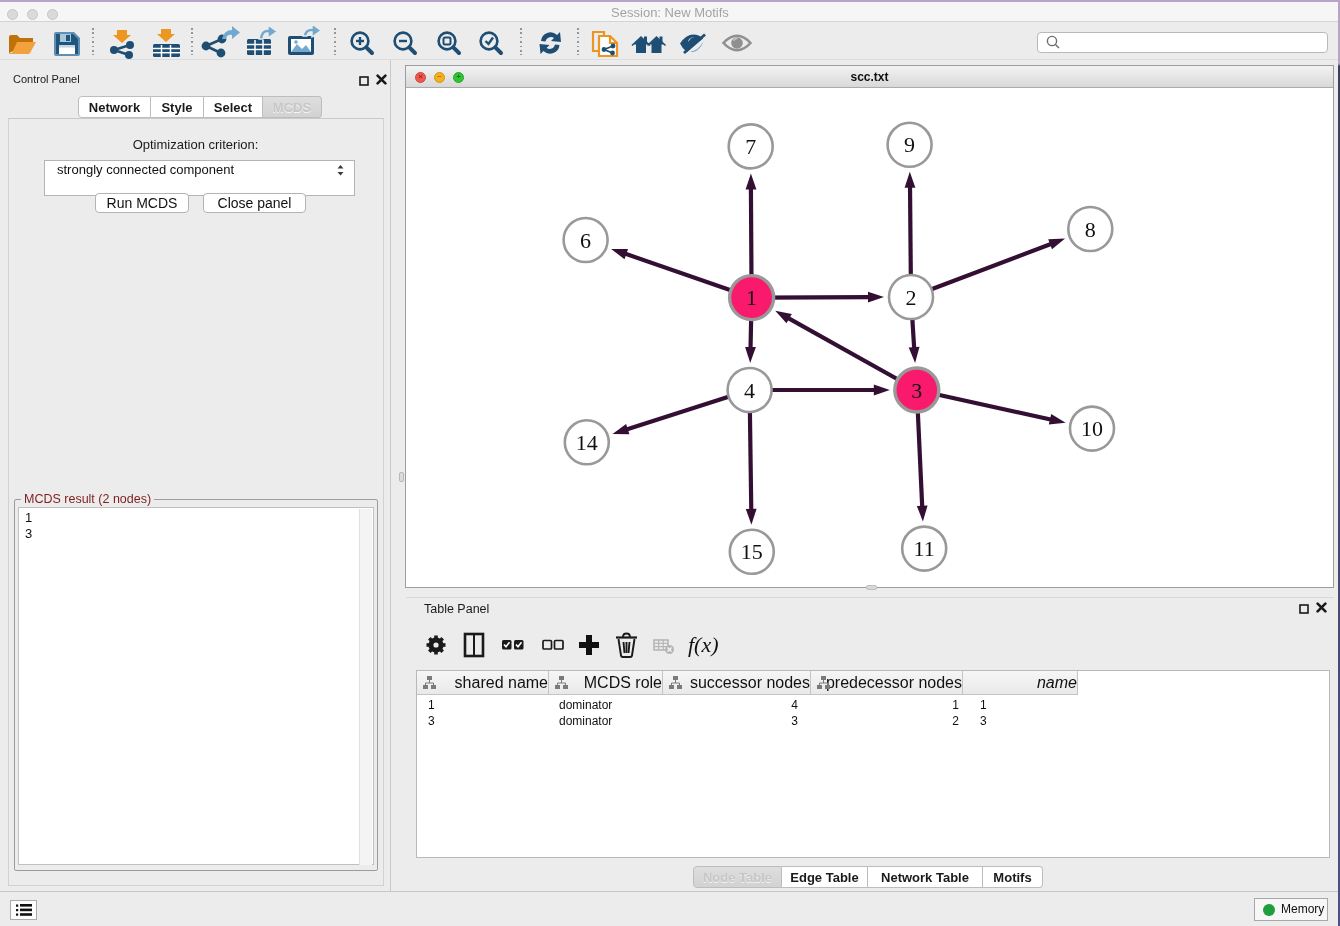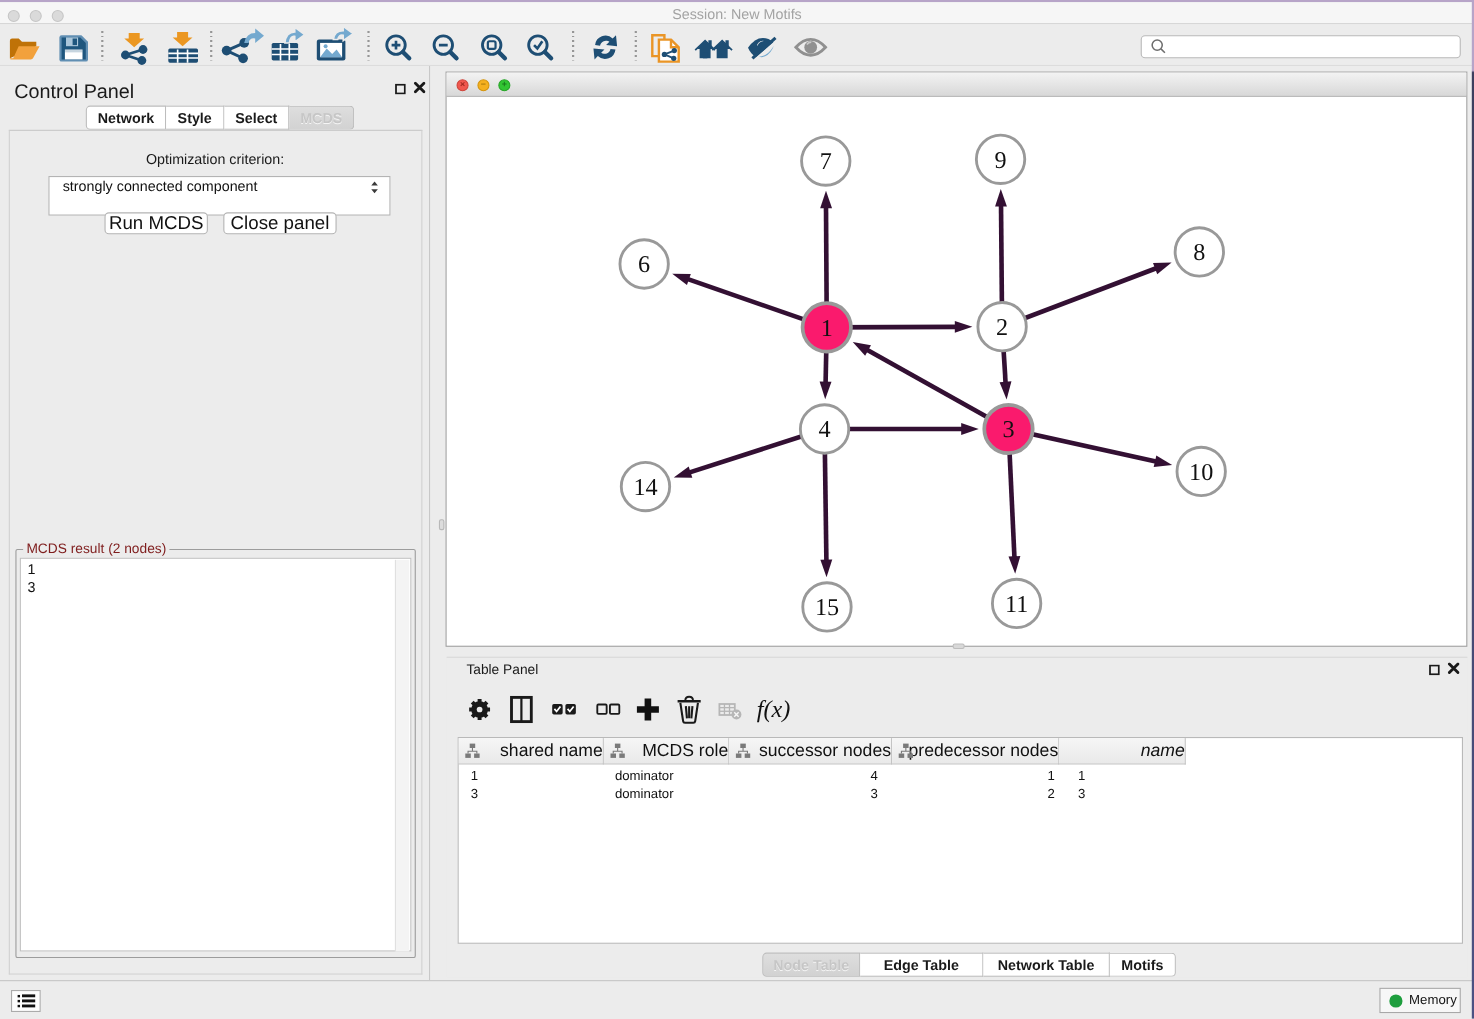--- a/index.html
+++ b/index.html
@@ -16,38 +16,38 @@
   font-size:13px; color:#a3a3a3; }
 #toolbar { left:0; top:22px; width:1340px; height:38px; background:#ececec;
   border-bottom:1px solid #dcdcdc; }
 .sep { position:absolute; top:6px; height:27px; width:1.6px;
   background:repeating-linear-gradient(to bottom,#969696 0 1.6px,transparent 1.6px 4.4px); }
 #searchbox { position:absolute; left:1037px; top:10px; width:291px; height:21px;
   background:#fff; border:1px solid #b9b9b9; border-radius:4px; }
 
 #cp { left:0; top:60px; width:391px; height:831px; background:#ececec;
   border-right:1px solid #c8c8c8; }
-#cp-title { position:absolute; left:13px; top:13px; font-size:18px; color:#1a1a1a; }
+#cp-title { position:absolute; left:13px; top:13px; font-size:11px; color:#1a1a1a; }
 .winbtns { position:absolute; top:13px; font-size:12px; color:#222; }
 .tabs { position:absolute; display:flex; }
 .tab { height:22px; line-height:21px; text-align:center; font-size:13px; font-weight:600;
   background:#fff; border:1px solid #bdbdbd; border-left:none; color:#1a1a1a; }
 .tab.first { border-left:1px solid #bdbdbd; border-radius:4px 0 0 4px; }
 .tab.last { border-radius:0 4px 4px 0; }
 .tab.sel { background:linear-gradient(#dedede,#d2d2d2); color:#c6c6c6;
   text-shadow:0 1px 0 #f5f5f5; }
 #cp-inner { position:absolute; left:8px; top:58px; width:376px; height:768px;
   border:1px solid #d2d2d2; border-top:1px solid #c9c9c9; background:#ececec; }
 #optlabel { position:absolute; left:0; top:77px; width:391px; text-align:center;
   font-size:13px; color:#1a1a1a; }
 #dropdown { position:absolute; left:44px; top:100px; width:311px; height:36px;
   background:#fff; border:1px solid #b4b4b4; border-radius:0;
   font-size:13px; line-height:18px; padding-left:12px; color:#111; }
 .btn { position:absolute; top:133px; height:20px; background:#fff;
-  border:1px solid #b4b4b4; border-radius:4px; font-size:17px; line-height:18px;
+  border:1px solid #b4b4b4; border-radius:4px; font-size:14px; line-height:18px;
   text-align:center; color:#111; }
 #resultgroup { position:absolute; left:14px; top:439px; width:364px; height:372px;
   border:1px solid #9c9c9c; border-radius:2px; }
 #resultlabel { position:absolute; left:6px; top:-8px; background:#ececec;
   padding:0 3px; font-size:12.5px; color:#7f1d1d; }
 #resultbox { position:absolute; left:3px; top:7px; width:356px; height:358px;
   background:#fff; border:1px solid #c0c0c0; font-size:13px; color:#111; }
 #resultscroll { position:absolute; right:1px; top:1px; width:13px; height:356px;
   background:#f4f4f4; border-left:1px solid #e0e0e0; }
 
@@ -252,20 +252,21 @@
   <div id="nf-titlebar">
     <div class="mac" style="left:9px; background:#f0574e; border:1px solid #ce463d;">
         <span class="msym" style="color:#7e150d;">×</span>
       </div>
     <div class="mac" style="left:28px; background:#f5b01e; border:1px solid #d4950f;">
         <span class="msym" style="color:#8e6508;">−</span>
       </div>
     <div class="mac" style="left:47px; background:#32c533; border:1px solid #27a528;">
         <span class="msym" style="color:#115f14;">+</span>
       </div>
+    <div id="nf-title">scc.txt</div>
   </div>
   <svg width="927" height="499" viewBox="0 0 927 499" style="position:absolute; left:0; top:22px;">
     <g stroke="#331033" stroke-width="4.2" fill="none">
       <line x1="345.6" y1="209.6" x2="344.9" y2="98.4"></line>
       <line x1="345.6" y1="209.6" x2="217.4" y2="165.1"></line>
       <line x1="345.6" y1="209.6" x2="465.0" y2="209.2"></line>
       <line x1="345.6" y1="209.6" x2="344.5" y2="262.0"></line>
       <line x1="505.0" y1="209.0" x2="504.0" y2="96.8"></line>
       <line x1="505.0" y1="209.0" x2="646.9" y2="155.2"></line>
       <line x1="505.0" y1="209.0" x2="508.3" y2="262.1"></line>
@@ -421,21 +422,21 @@
     <div class="td" style="left:394px; top:26px; width:148px; text-align:right;">1</div>
     <div class="td" style="left:563px; top:26px;">1</div>
     <div class="td" style="left:11px; top:42px;">3</div>
     <div class="td" style="left:142px; top:42px;">dominator</div>
     <div class="td" style="left:246px; top:42px; width:135px; text-align:right;">3</div>
     <div class="td" style="left:394px; top:42px; width:148px; text-align:right;">2</div>
     <div class="td" style="left:563px; top:42px;">3</div>
   </div>
   <div id="tabs2">
     <div class="tab first sel" style="width:89px;">Node Table</div>
-    <div class="tab" style="width:112px;">Edge Table</div>
+    <div class="tab" style="width:86px;">Edge Table</div>
     <div class="tab" style="width:115px;">Network Table</div>
     <div class="tab last" style="width:60px;">Motifs</div>
   </div>
 </div>
 
 <div class="abs" id="status">
   <div id="listbtn">
       <svg width="25" height="18" style="position:absolute;left:0;top:0;">
     <g fill="#111">
       <rect x="5" y="3.5" width="2.2" height="2.2"></rect>

